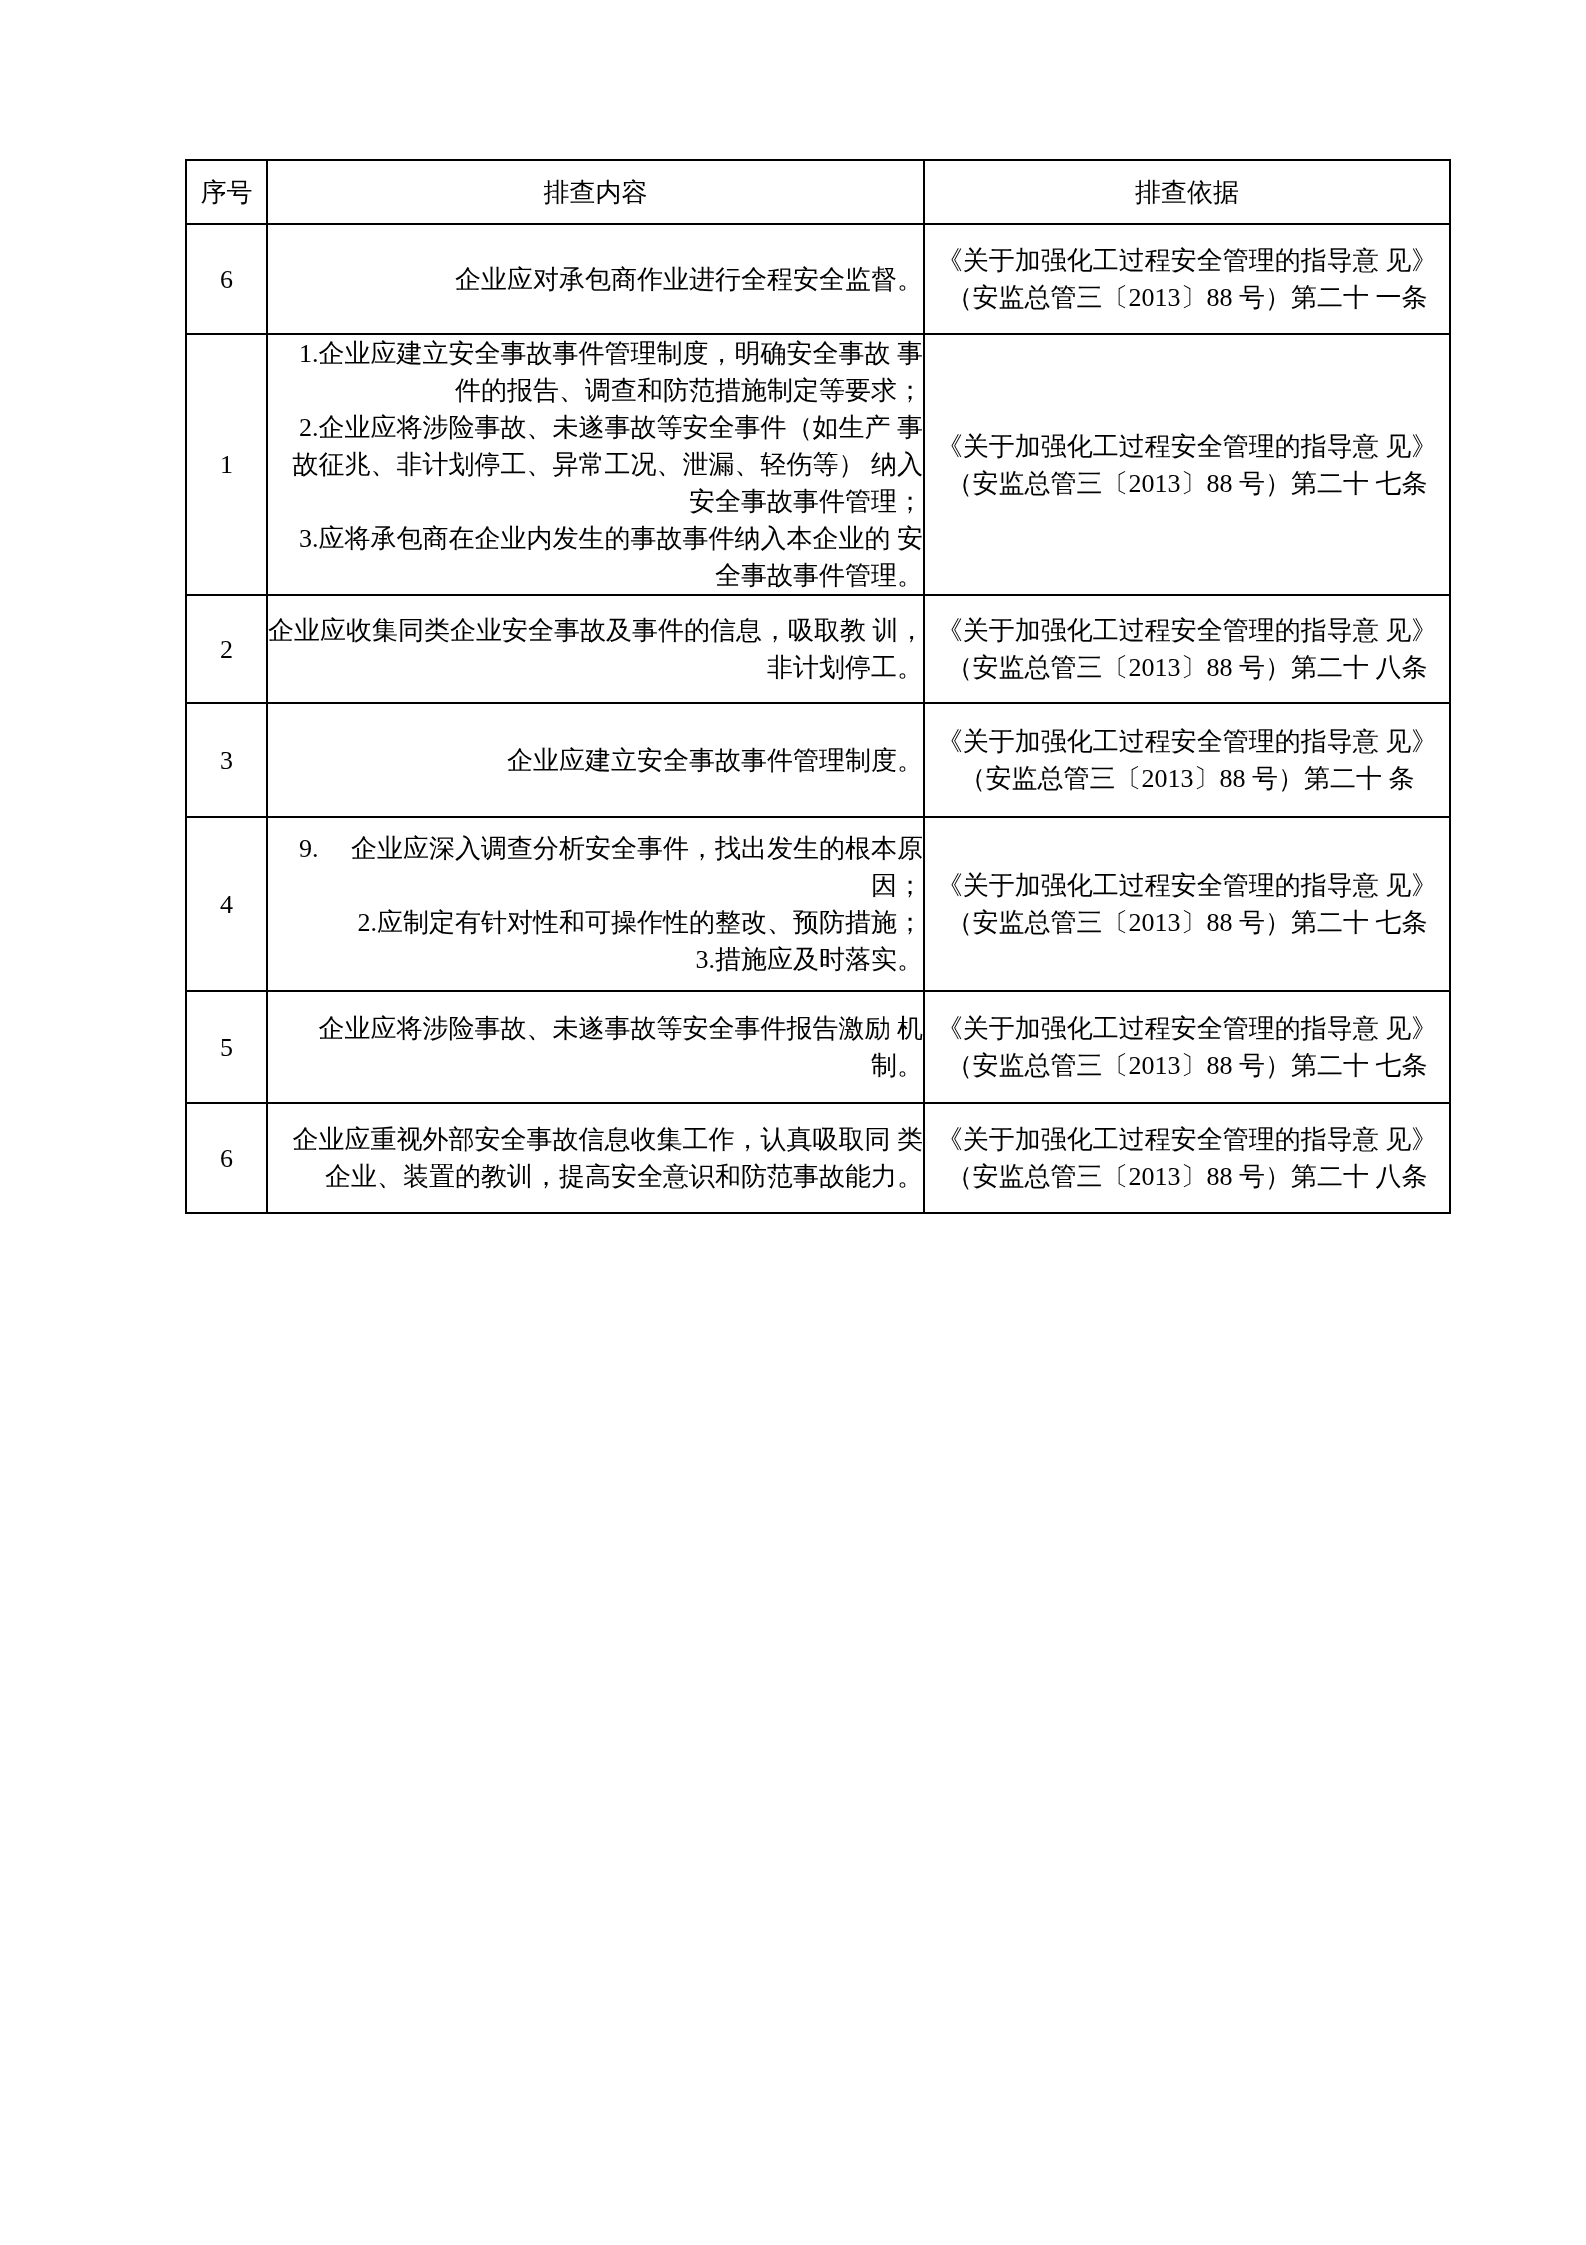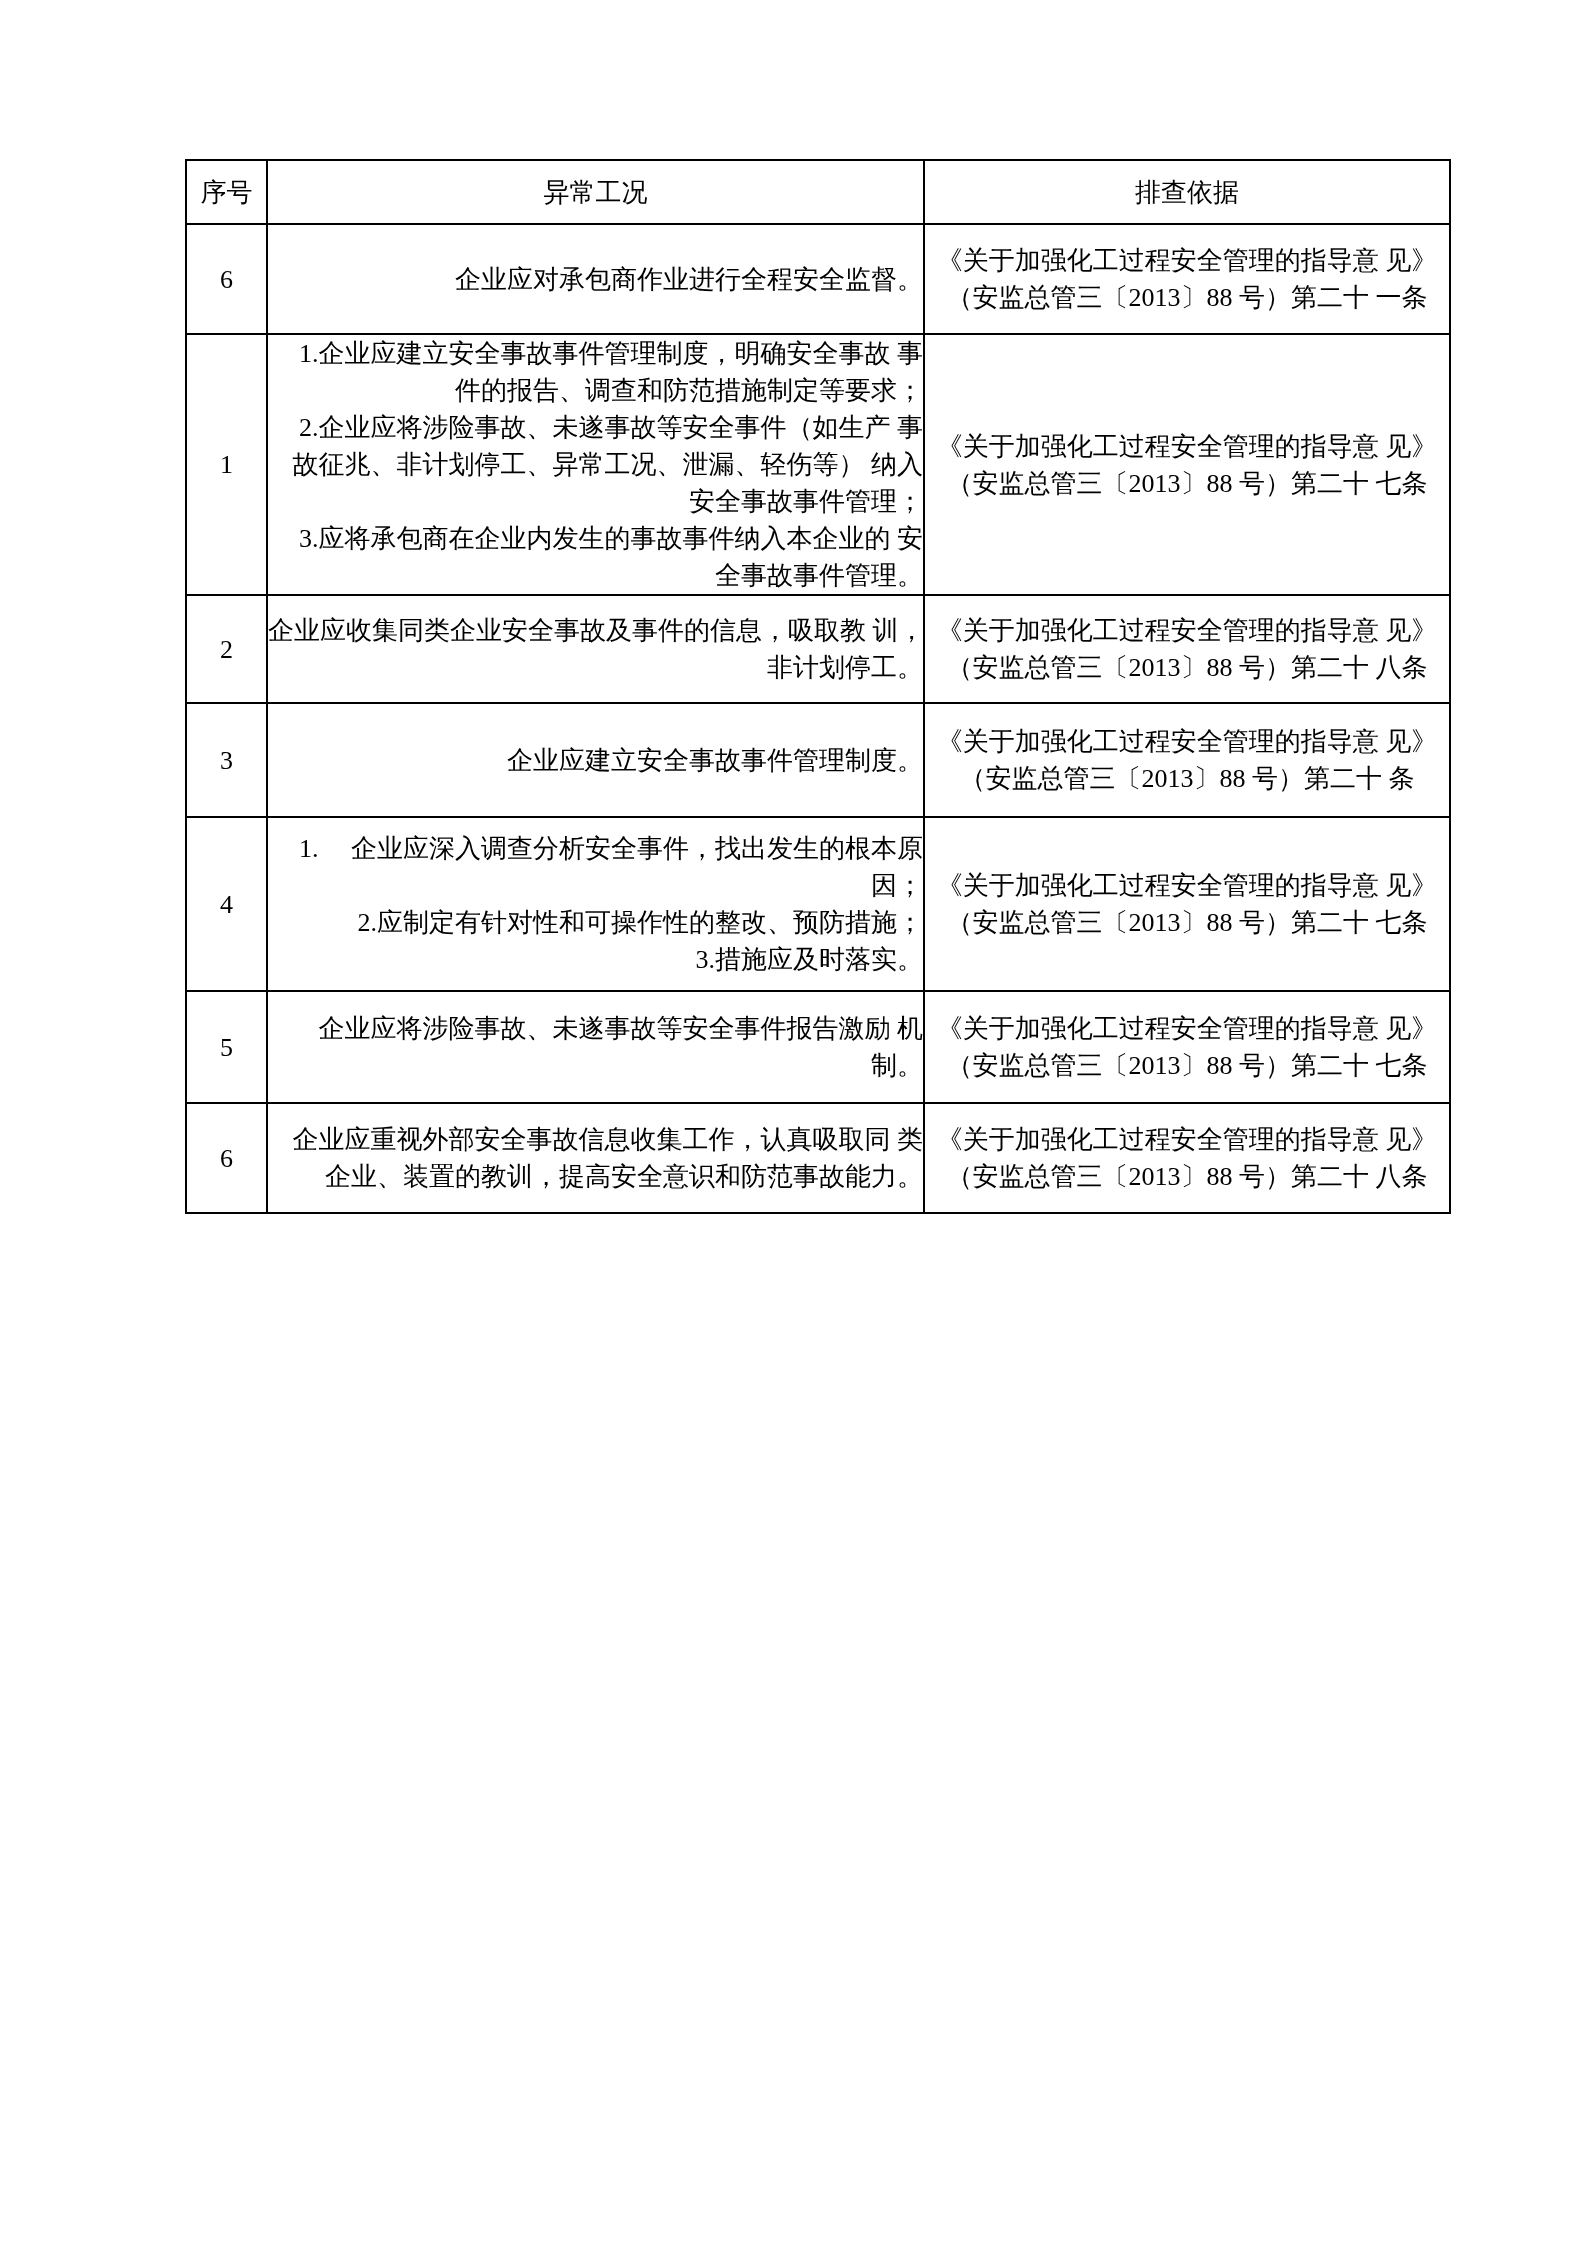--- a/index.html
+++ b/index.html
@@ -71,21 +71,21 @@
   <table class="checklist">
     <colgroup>
       <col class="c-no">
       <col class="c-main">
       <col class="c-basis">
     </colgroup>
 
     <tbody>
         <tr class="h64">
       <td class="hdr">序号</td>
-      <td class="hdr">异常工况</td>
+      <td class="hdr">排查内容</td>
       <td class="hdr">排查依据</td>
     </tr>
 
     <tr class="h110">
       <td class="num">6</td>
       <td class="content">企业应对承包商作业进行全程安全监督。</td>
       <td class="basis">《关于加强化工过程安全管理的指导意 见》
 （安监总管三〔2013〕88 号）第二十 一条</td>
     </tr>
 
@@ -113,21 +113,21 @@
 
     <tr class="h114">
       <td class="num">3</td>
       <td class="content">企业应建立安全事故事件管理制度。</td>
       <td class="basis">《关于加强化工过程安全管理的指导意 见》
 （安监总管三〔2013〕88 号）第二十 条</td>
     </tr>
 
     <tr class="h174">
       <td class="num">4</td>
-      <td class="content">1.　 企业应深入调查分析安全事件，找出发生的根本原
+      <td class="content">9.　 企业应深入调查分析安全事件，找出发生的根本原
 因；
 2.应制定有针对性和可操作性的整改、预防措施；
 3.措施应及时落实。</td>
       <td class="basis">《关于加强化工过程安全管理的指导意 见》
 （安监总管三〔2013〕88 号）第二十 七条</td>
     </tr>
 
     <tr class="h112">
       <td class="num">5</td>
       <td class="content">企业应将涉险事故、未遂事故等安全事件报告激励 机

